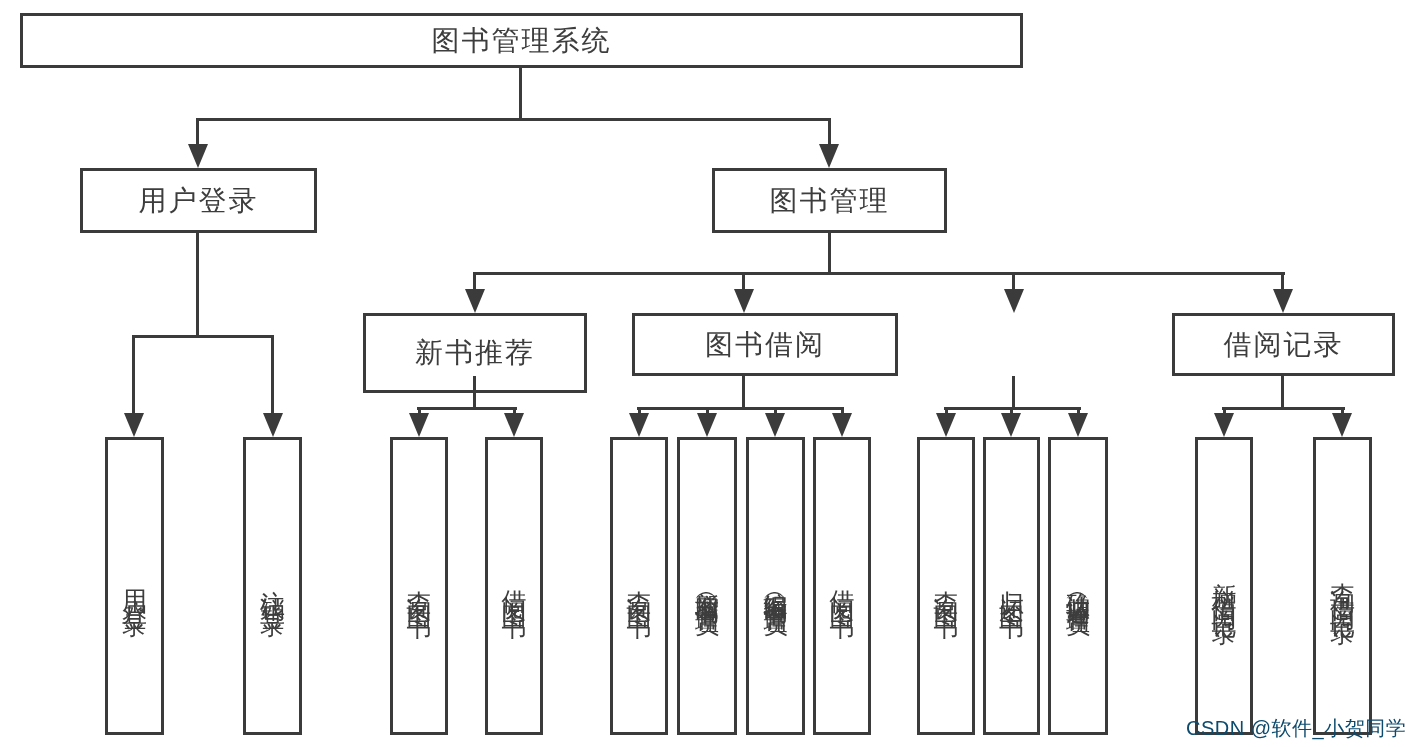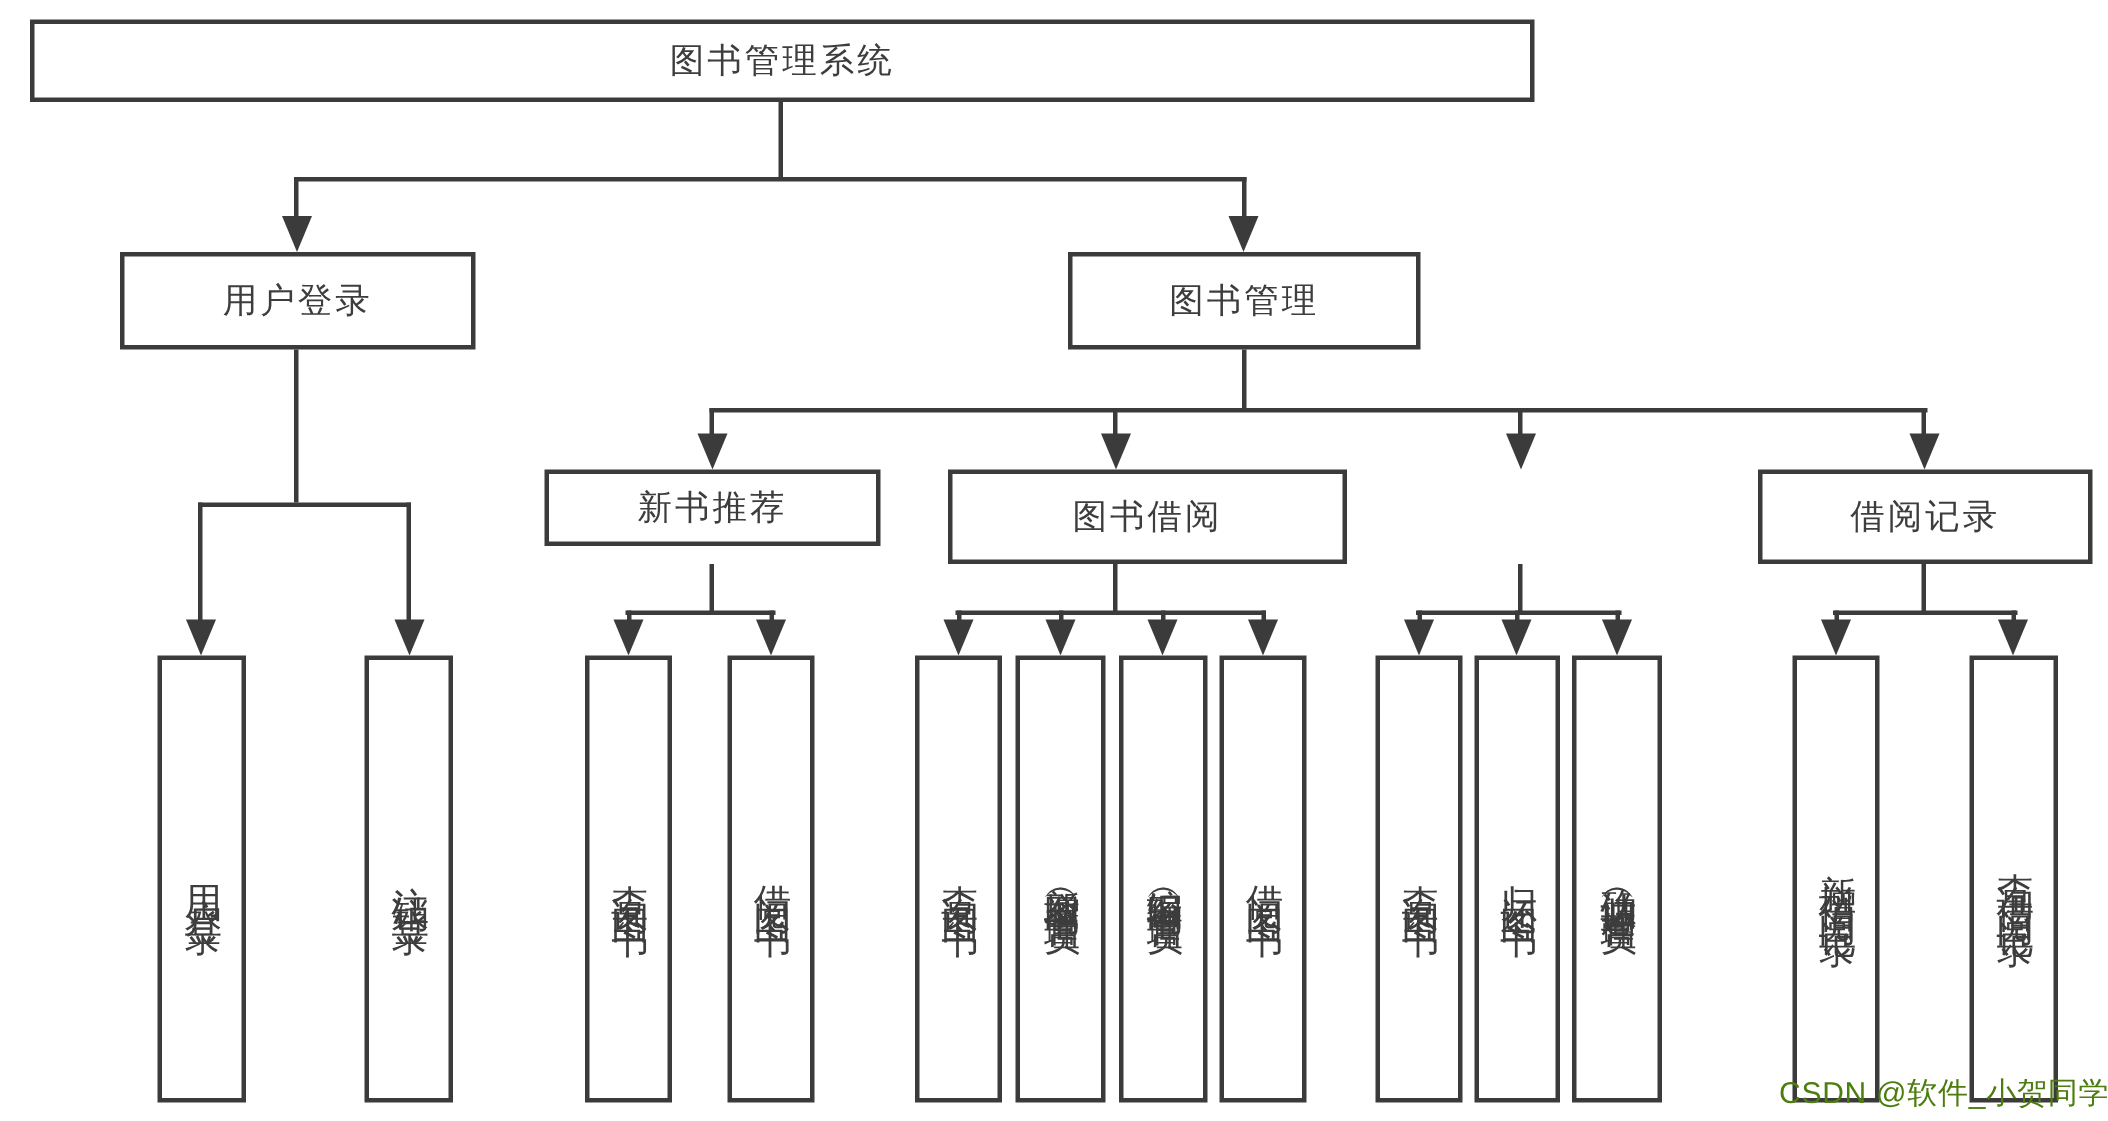--- a/index.html
+++ b/index.html
@@ -5,34 +5,34 @@
   html,body{margin:0;padding:0;background:#fff;}
   #canvas{
     position:relative;width:1405px;height:747px;background:#ffffff;
     font-family:"Liberation Sans","DejaVu Sans",sans-serif;overflow:hidden;
   }
   .box{
     position:absolute;box-sizing:border-box;background:#ffffff;
     border:3px solid #3b3b3b;display:flex;align-items:center;justify-content:center;
     color:#3d3d3d;
   }
-  .hbox{font-size:23px;letter-spacing:2px;white-space:nowrap;}
+  .hbox{font-size:28px;letter-spacing:2px;white-space:nowrap;}
   .vbox .vtext{
     writing-mode:vertical-rl;text-orientation:mixed;
     font-size:25px;letter-spacing:8px;line-height:1;color:#3d3d3d;
   }
   .vbox.tight .vtext{letter-spacing:3px;font-size:24px;}
   .line{position:absolute;background:#3b3b3b;}
   .arrow{
     position:absolute;width:0;height:0;
     border-left:10px solid transparent;border-right:10px solid transparent;
     border-top:24px solid #3b3b3b;
   }
   #watermark{
-    position:absolute;left:1186px;top:715px;font-size:20px;color:#4d7c0f;
+    position:absolute;left:1186px;top:715px;font-size:20px;color:#0c4a6e;
     letter-spacing:0.5px;white-space:nowrap;z-index:5;
   }
 </style>
 </head>
 <body>
 
 <div id="canvas">
 
   <div class="box hbox" style="left:20px;top:13px;width:1003px;height:55px;">图书管理系统</div>
 
@@ -57,21 +57,21 @@
   <div class="line" style="left:473px;top:272px;width:812px;height:3px;"></div>
   <div class="line" style="left:473px;top:272px;width:3px;height:22px;"></div>
   <div class="line" style="left:742px;top:272px;width:3px;height:22px;"></div>
   <div class="line" style="left:1012px;top:272px;width:3px;height:22px;"></div>
   <div class="line" style="left:1281px;top:272px;width:3px;height:22px;"></div>
   <div class="arrow" style="left:465px;top:289px;"></div>
   <div class="arrow" style="left:734px;top:289px;"></div>
   <div class="arrow" style="left:1004px;top:289px;"></div>
   <div class="arrow" style="left:1273px;top:289px;"></div>
 
-  <div class="box hbox" style="left:363px;top:313px;width:224px;height:51px;">新书推荐</div>
+  <div class="box hbox" style="left:363px;top:313px;width:224px;height:80px;">新书推荐</div>
   <div class="box hbox" style="left:632px;top:313px;width:266px;height:63px;">图书借阅</div>
   <div class="box hbox" style="left:1172px;top:313px;width:223px;height:63px;">借阅记录</div>
 
   <div class="line" style="left:473px;top:376px;width:3px;height:33px;"></div>
   <div class="line" style="left:742px;top:376px;width:3px;height:33px;"></div>
   <div class="line" style="left:1012px;top:376px;width:3px;height:33px;"></div>
   <div class="line" style="left:1281px;top:376px;width:3px;height:33px;"></div>
 
   <div class="line" style="left:417px;top:407px;width:100px;height:3px;"></div>
   <div class="line" style="left:637px;top:407px;width:207px;height:3px;"></div>

